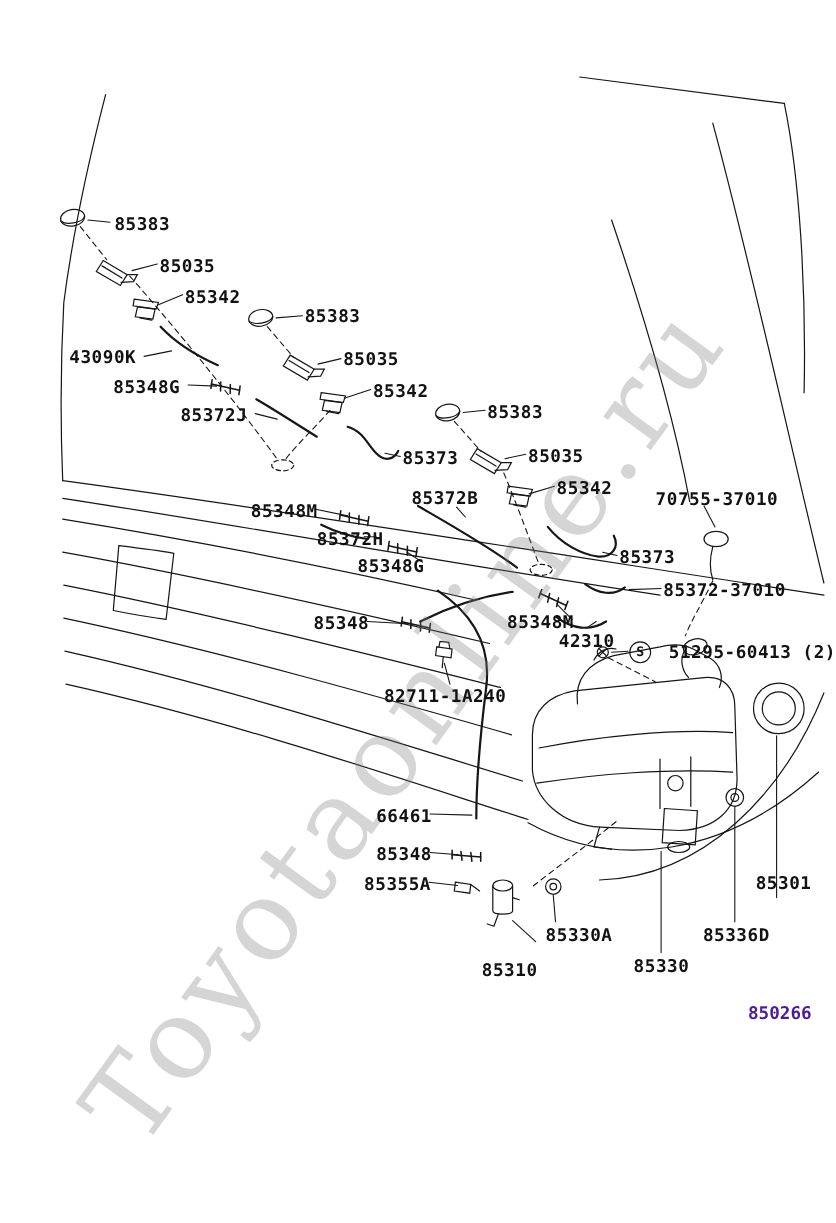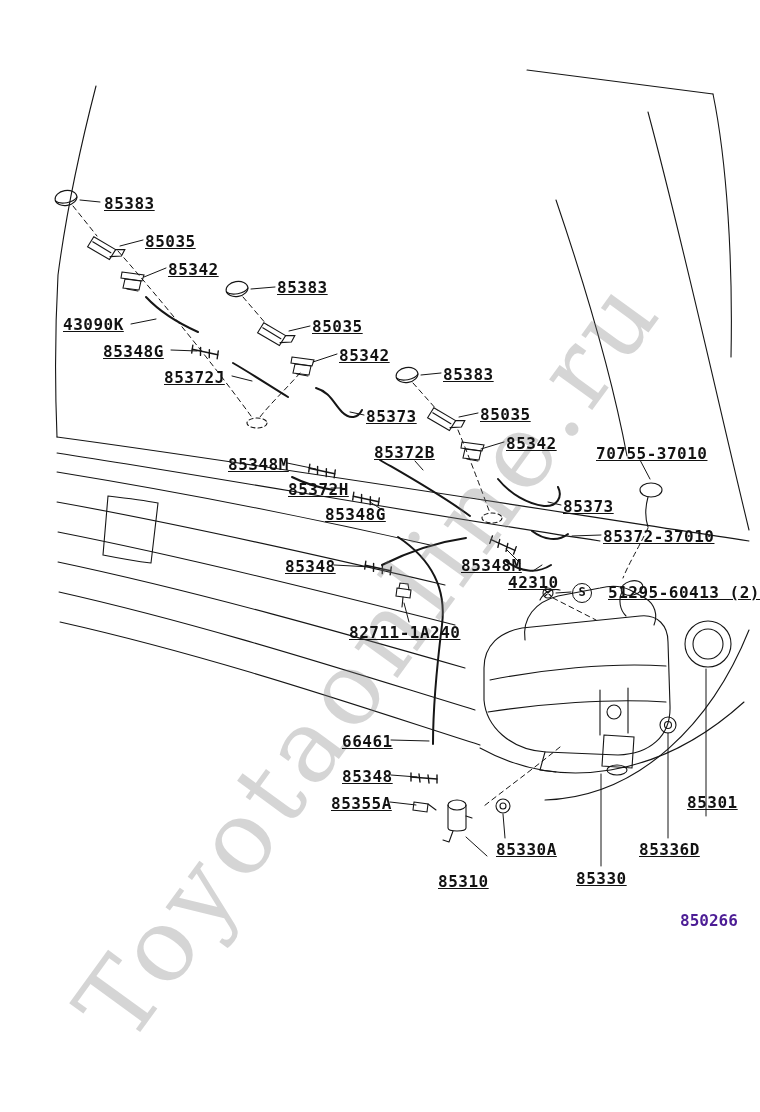--- a/index.html
+++ b/index.html
@@ -6,21 +6,20 @@
   html,body { width:760px; height:1112px; background:#ffffff; }
   .stage { position:absolute; left:0; top:0; width:760px; height:1112px; background:#fff; overflow:hidden; }
   svg.linework { position:absolute; left:0; top:0; }
   .lbl {
     position:absolute;
     font:bold 16px "DejaVu Sans Mono", monospace;
     color:#121212;
     letter-spacing:0.5px;
     white-space:nowrap;
     cursor:pointer;
-    text-decoration:underline;
   }
   .watermark {
     position:absolute; left:52px; top:992px;
     transform:rotate(-54deg); transform-origin:0 0;
     font-family:"DejaVu Serif", serif;
     font-size:102px; letter-spacing:7px;
     color:rgba(125,125,125,0.32);
     white-space:nowrap; pointer-events:none;
   }
   .diagram-id { position:absolute; left:680px; top:911px; font:bold 16px "DejaVu Sans Mono", monospace; color:#4c1d95; }

